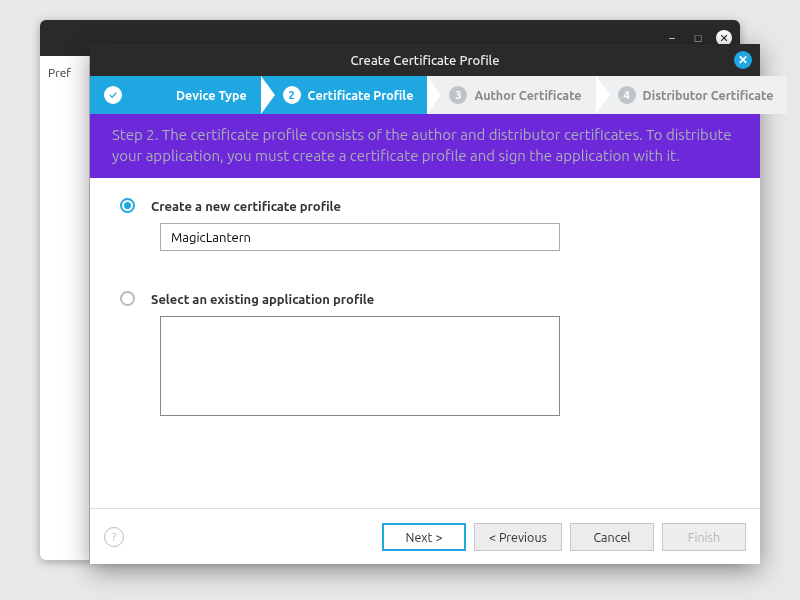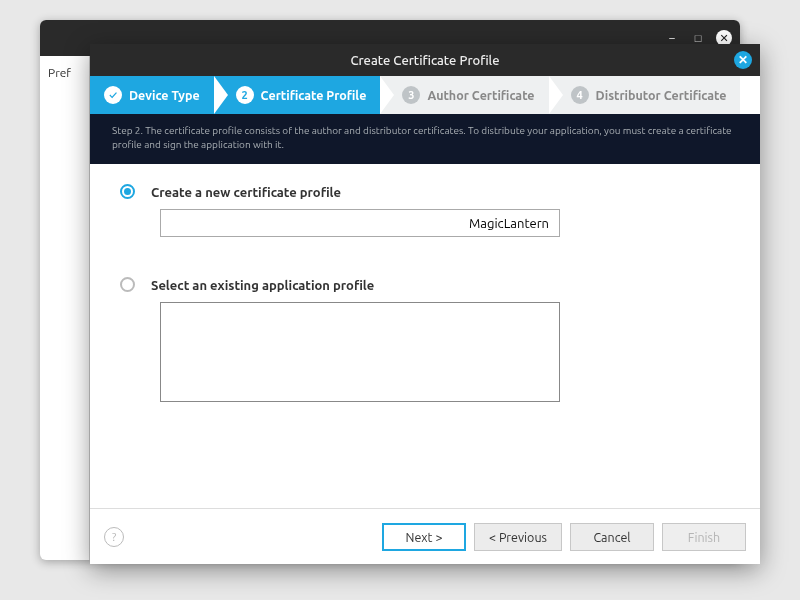--- a/index.html
+++ b/index.html
@@ -18,50 +18,50 @@
   .back-app-label { position: absolute; left: 50px; top: 140px; background: #2a2a2a; color: #ddd; padding: 4px 10px; font-size: 12px; width: 40px; overflow: hidden; }
 
   
   .dialog { position: absolute; left: 90px; top: 44px; width: 670px; height: 520px; background: #fff; box-shadow: 0 6px 24px rgba(0,0,0,0.4); display: flex; flex-direction: column; }
   .dialog-titlebar { height: 32px; background: #2a2a2a; color: #eee; display: flex; align-items: center; justify-content: center; position: relative; font-size: 13px; font-weight: 500; }
   .dialog-close { position: absolute; right: 8px; width: 18px; height: 18px; border-radius: 50%; background: #1ea7e1; color: #fff; display: flex; align-items: center; justify-content: center; font-size: 12px; cursor: pointer; font-weight: bold; }
 
   .stepper { display: flex; height: 38px; }
   .step { flex: 0 0 auto; display: flex; align-items: center; padding: 0 14px 0 22px; position: relative; font-size: 12.5px; font-weight: 600; }
   .step .circle { width: 18px; height: 18px; border-radius: 50%; display: inline-flex; align-items: center; justify-content: center; font-size: 11px; margin-right: 7px; font-weight: bold; }
-  .step.done { background: #1ea7e1; color: #fff; }
+  .step.done { background: #1ea7e1; color: #fff; gap: 47px; }
   .step.done .circle { background: #fff; color: #1ea7e1; }
   .step.active { background: #1ea7e1; color: #fff; }
   .step.active .circle { background: #fff; color: #1ea7e1; }
   .step.pending { background: #eef0f1; color: #888; }
   .step.pending .circle { background: #bfc4c7; color: #fff; }
   .step::after {
     content: ""; position: absolute; right: -12px; top: 0; width: 0; height: 0;
     border-top: 19px solid transparent; border-bottom: 19px solid transparent; border-left: 12px solid currentBg;
     z-index: 2;
   }
   .step.done::after, .step.active::after { border-left-color: #1ea7e1; }
   .step.pending::after { border-left-color: #eef0f1; }
   .step.done::before, .step.active::before, .step.pending::before {
     content: ""; position: absolute; right: -14px; top: 0; width: 0; height: 0;
     border-top: 19px solid transparent; border-bottom: 19px solid transparent; border-left: 14px solid #fff;
     z-index: 1;
   }
   .step:first-child { padding-left: 14px; }
   .stepper .step:last-child::after, .stepper .step:last-child::before { display: none; }
 
-  .step-desc { background: #0f172a; color: #a9afb4; font-size: 10px; padding: 10px 22px 12px; line-height: 1.4; }
+  .step-desc { background: #6d28d9; color: #a9afb4; font-size: 15px; padding: 10px 22px 12px; line-height: 1.4; }
 
   .content { flex: 1; padding: 20px 30px; }
   .radio-row { display: flex; align-items: center; gap: 16px; margin-bottom: 10px; }
   .radio { width: 15px; height: 15px; border-radius: 50%; border: 2px solid #bbb; display: inline-flex; align-items: center; justify-content: center; cursor: pointer; flex-shrink: 0; }
   .radio.checked { border-color: #1ea7e1; }
   .radio.checked::after { content: ""; width: 7px; height: 7px; background: #1ea7e1; border-radius: 50%; }
   .radio-label { font-size: 13px; font-weight: 600; color: #333; }
-  .text-input { margin-left: 40px; width: 400px; padding: 6px 10px; border: 1px solid #aaa; font-size: 13px; outline: none; text-align: right; }
+  .text-input { margin-left: 40px; width: 400px; padding: 6px 10px; border: 1px solid #aaa; font-size: 13px; outline: none; }
   .spacer { height: 40px; }
   .listbox { margin-left: 40px; width: 400px; height: 100px; border: 1px solid #888; background: #fff; }
 
   .footer { height: 56px; border-top: 1px solid #ddd; display: flex; align-items: center; padding: 0 14px; gap: 8px; }
   .help { width: 20px; height: 20px; border: 1.5px solid #bbb; border-radius: 50%; color: #bbb; display: flex; align-items: center; justify-content: center; font-size: 12px; cursor: pointer; }
   .footer-spacer { flex: 1; }
   .btn { min-width: 84px; height: 28px; padding: 0 14px; font-size: 12.5px; background: #ececec; border: 1px solid #c7c7c7; color: #333; cursor: pointer; }
   .btn.primary { border: 2px solid #1ea7e1; background: #fff; }
   .btn.disabled { color: #b5b5b5; background: #eee; cursor: default; }
 

